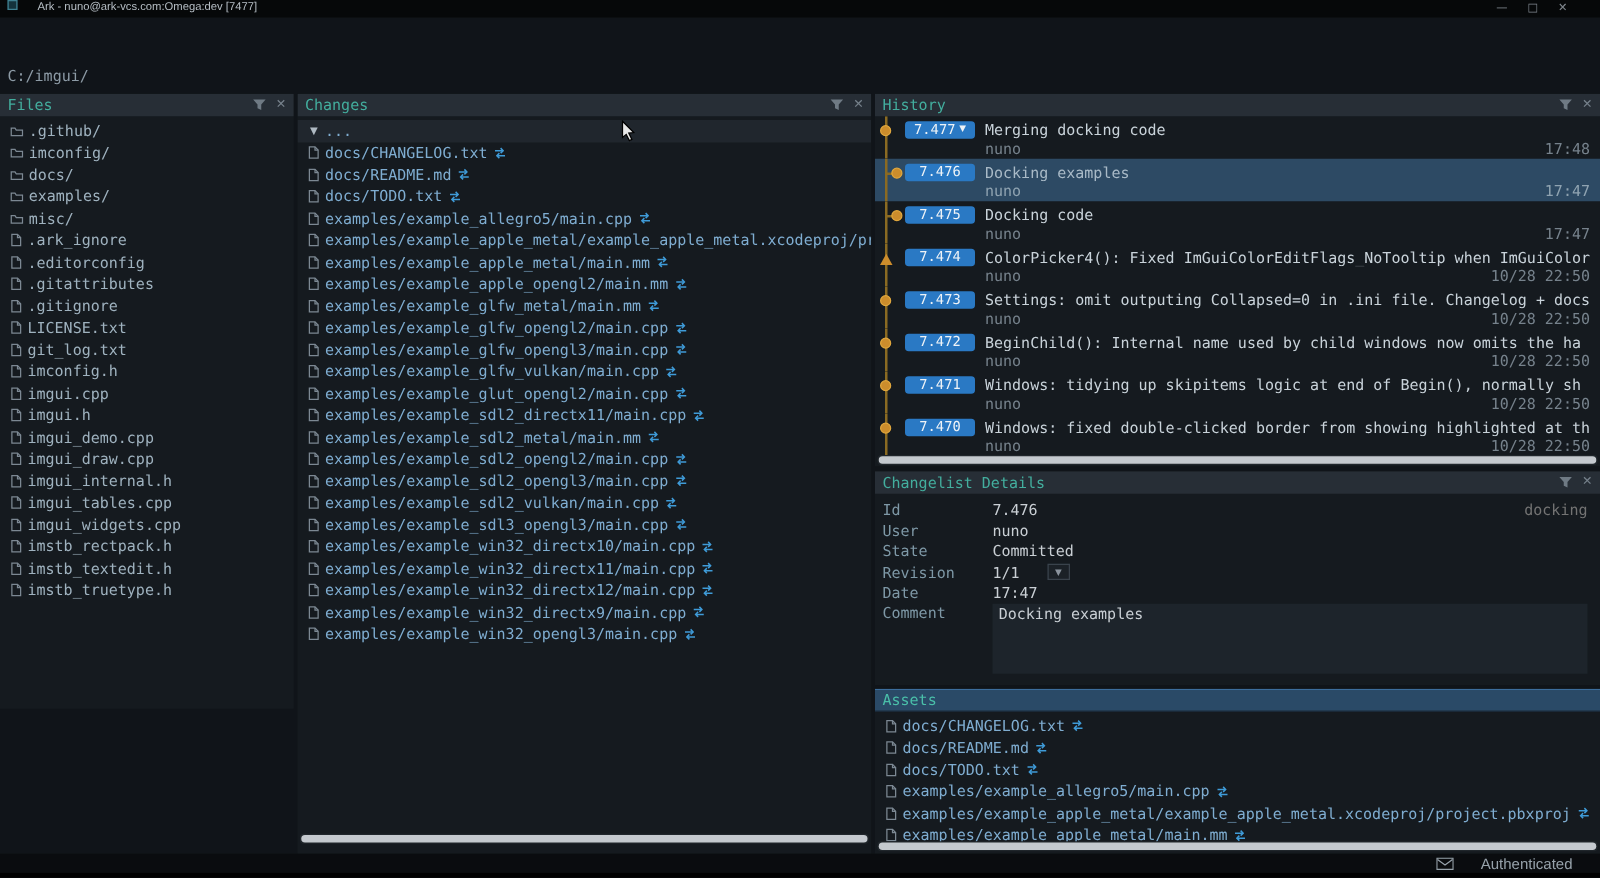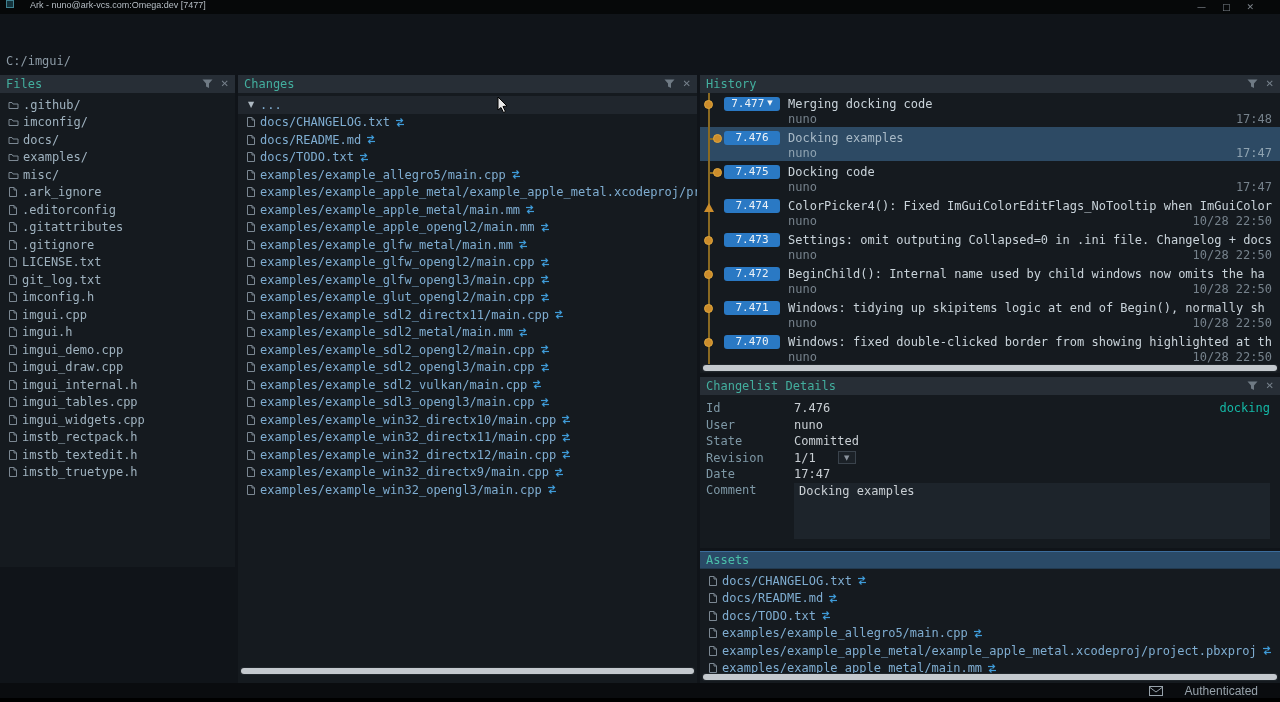--- a/index.html
+++ b/index.html
@@ -77,21 +77,21 @@
   
   .hscroll { position:absolute; left:2px; right:2px; height:8px; background:#20262b; border-radius:3px; }
   .hscroll .handle { position:absolute; left:1px; right:1px; top:1px; bottom:1px; background:#c4c9ce; border-radius:3px; }
 
   
   .d-rows { padding-top:5px; }
   .d-row { display:flex; align-items:center; height:16.5px; padding:0 10px 0 6px; }
   .d-row.comment { align-items:flex-start; height:auto; }
   .d-label { width:88px; flex:none; color:#7e98a6; }
   .d-value { color:#c9cfd4; }
-  .d-branch { margin-left:auto; color:#14b8a6; }
+  .d-branch { margin-left:auto; color:#737373; }
   .rev-dd { margin-left:22px; width:18px; height:13px; border:1px solid #3a434c; color:#8b949e;
             font-size:7px; display:flex; align-items:center; justify-content:center;
             font-family:"DejaVu Sans", sans-serif; background:#1b2127; }
   .comment-box { flex:1; min-height:56px; background:#1d242b; padding:1px 5px; color:#c9cfd4; }
 
   
   .assets-header { height:18px; background:#2a4a67; border-top:1px solid #3c6d9c; border-bottom:1px solid #223a50;
                    display:flex; align-items:center; padding:0 6px; color:#4abfa9; font-size:12px; }
 
   
@@ -525,20 +525,37 @@
           </span>
         </div>
         <div class="row">
           <span class="ficon">
             <svg width="10" height="12" viewBox="0 0 10 12">
               <path d="M1.5 1.5h4.5l2.5 2.5v6.5h-7z" fill="none" stroke="#7c8893"></path>
               <path d="M6 1.5V4h2.5" fill="none" stroke="#7c8893"></path>
             </svg>
           </span>
           <span>examples/example_glfw_opengl3/main.cpp</span>
+          <span class="ficon">
+            <svg width="12" height="11" viewBox="0 0 12 11" fill="none" stroke="#3f9bd8" stroke-width="1.2">
+              <path d="M2 3.5h6"></path>
+              <path d="M6.5 1.5l2 2-2 2"></path>
+              <path d="M10 7.5H4"></path>
+              <path d="M5.5 5.5l-2 2 2 2"></path>
+            </svg>
+          </span>
+        </div>
+        <div class="row">
+          <span class="ficon">
+            <svg width="10" height="12" viewBox="0 0 10 12">
+              <path d="M1.5 1.5h4.5l2.5 2.5v6.5h-7z" fill="none" stroke="#7c8893"></path>
+              <path d="M6 1.5V4h2.5" fill="none" stroke="#7c8893"></path>
+            </svg>
+          </span>
+          <span>examples/example_glfw_vulkan/main.cpp</span>
           <span class="ficon">
             <svg width="12" height="11" viewBox="0 0 12 11" fill="none" stroke="#3f9bd8" stroke-width="1.2">
               <path d="M2 3.5h6"></path>
               <path d="M6.5 1.5l2 2-2 2"></path>
               <path d="M10 7.5H4"></path>
               <path d="M5.5 5.5l-2 2 2 2"></path>
             </svg>
           </span>
         </div>
         <div class="row">

